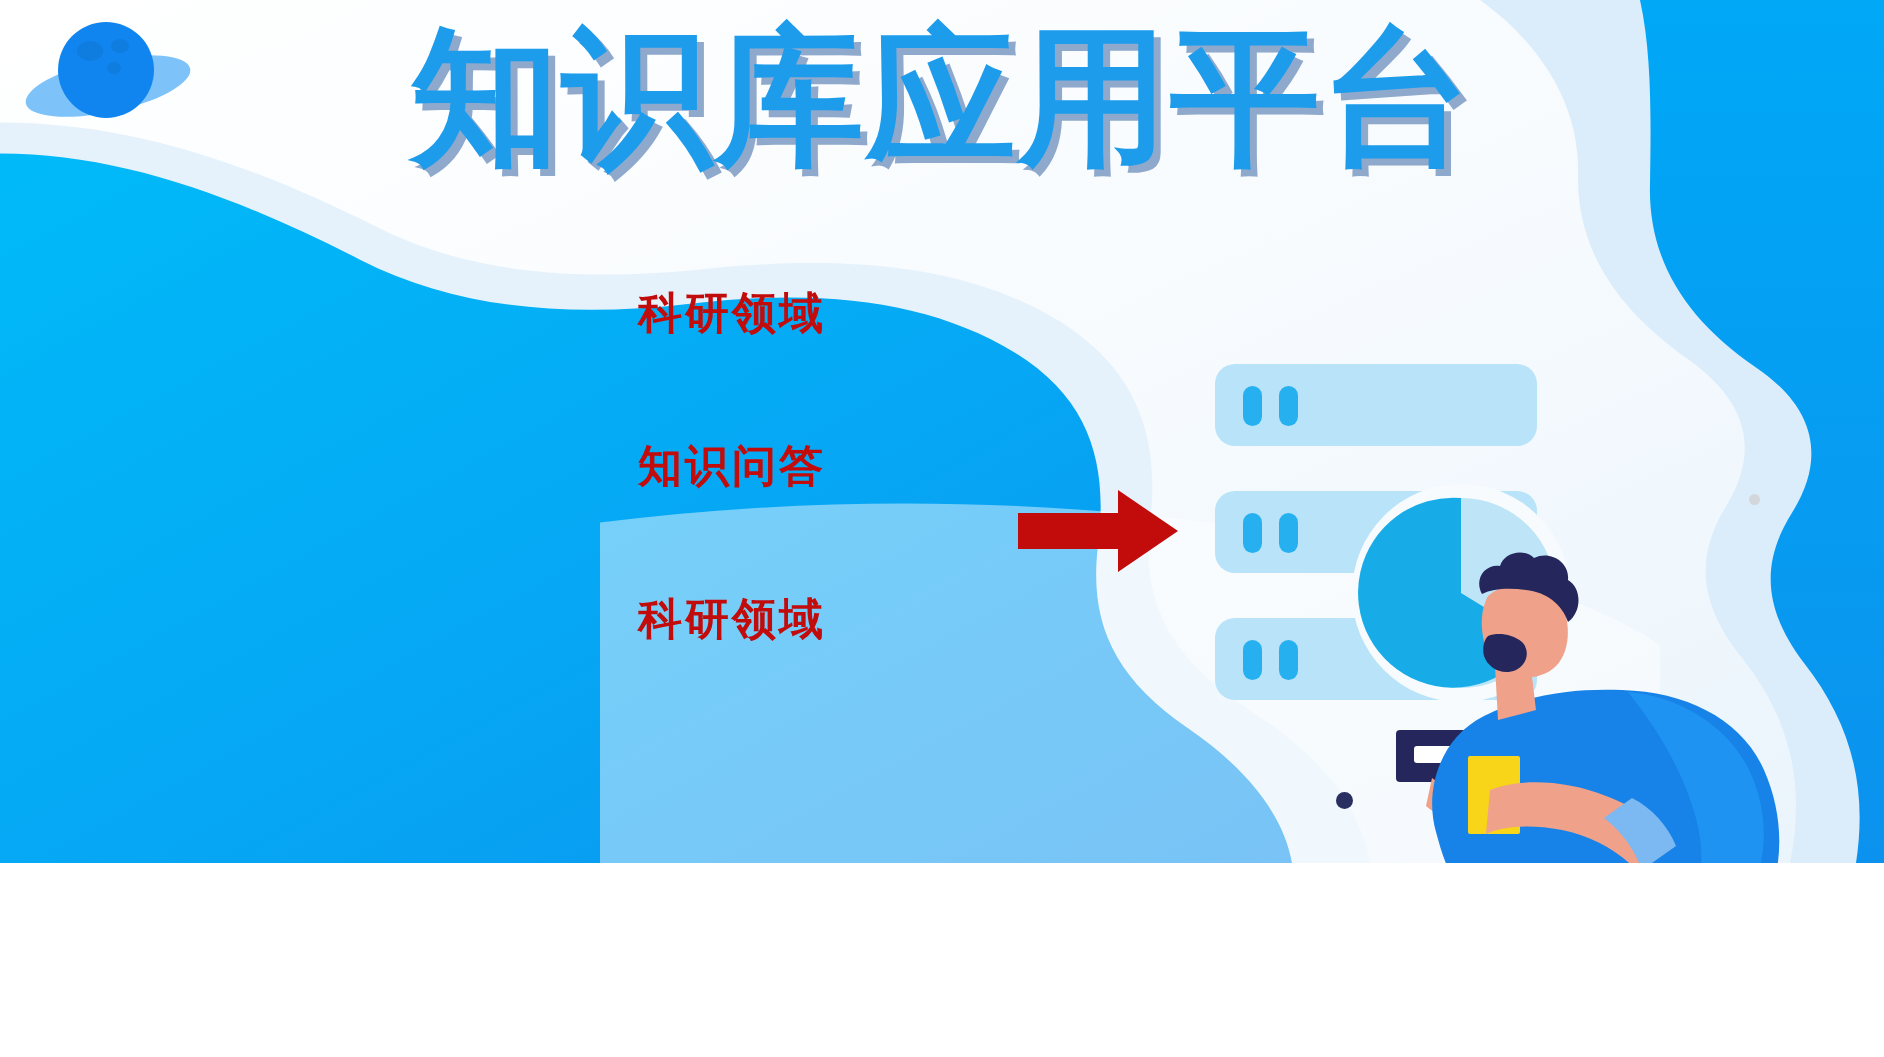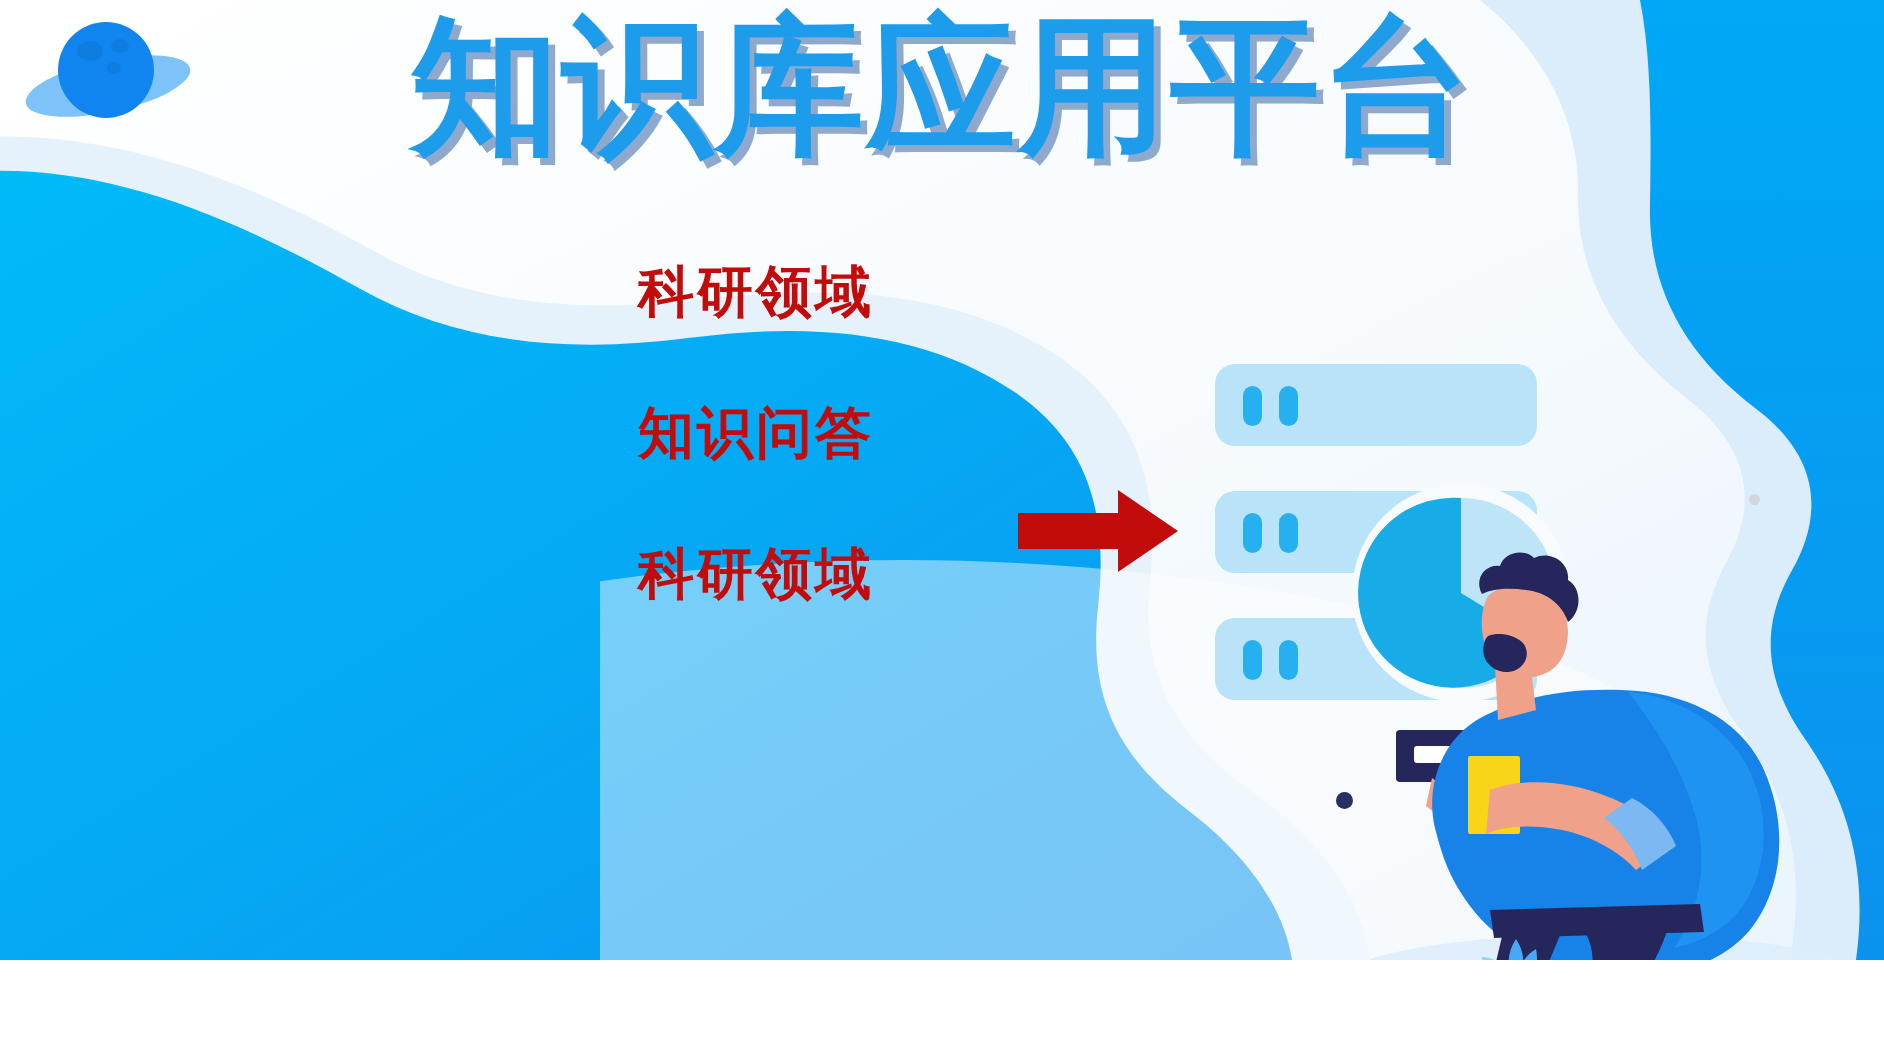--- a/index.html
+++ b/index.html
@@ -4,24 +4,24 @@
 <title>知识库应用平台</title>
 <style>
   html, body {
     margin: 0;
     padding: 0;
     background: #ffffff;
   }
   #slide {
     position: relative;
     width: 1884px;
-    height: 960px;
+    height: 863px;
     overflow: hidden;
     background: linear-gradient(135deg, #ffffff 0%, #f6fafd 45%, #eef5fb 100%);
-    font-family: Liberation Mono, monospace;
+    font-family: Liberation Serif, serif;
   }
 
   
   .bg-layer {
     position: absolute;
     inset: 0;
     width: 100%;
     height: 100%;
     pointer-events: none;
   }
@@ -54,26 +54,27 @@
   
   .features {
     position: absolute;
     left: 638px;
     top: 268px;
     display: flex;
     flex-direction: column;
     gap: 85px;
   }
   .feature-item {
-    font-size: 56px;
+    font-size: 44px;
     font-weight: 700;
     color: #c20b0b;
     letter-spacing: 3px;
     line-height: 1;
     white-space: nowrap;
+    margin-top: 24px;
   }
 
   
   .arrow {
     position: absolute;
     left: 1018px;
     top: 488px;
     width: 160px;
     height: 86px;
   }

